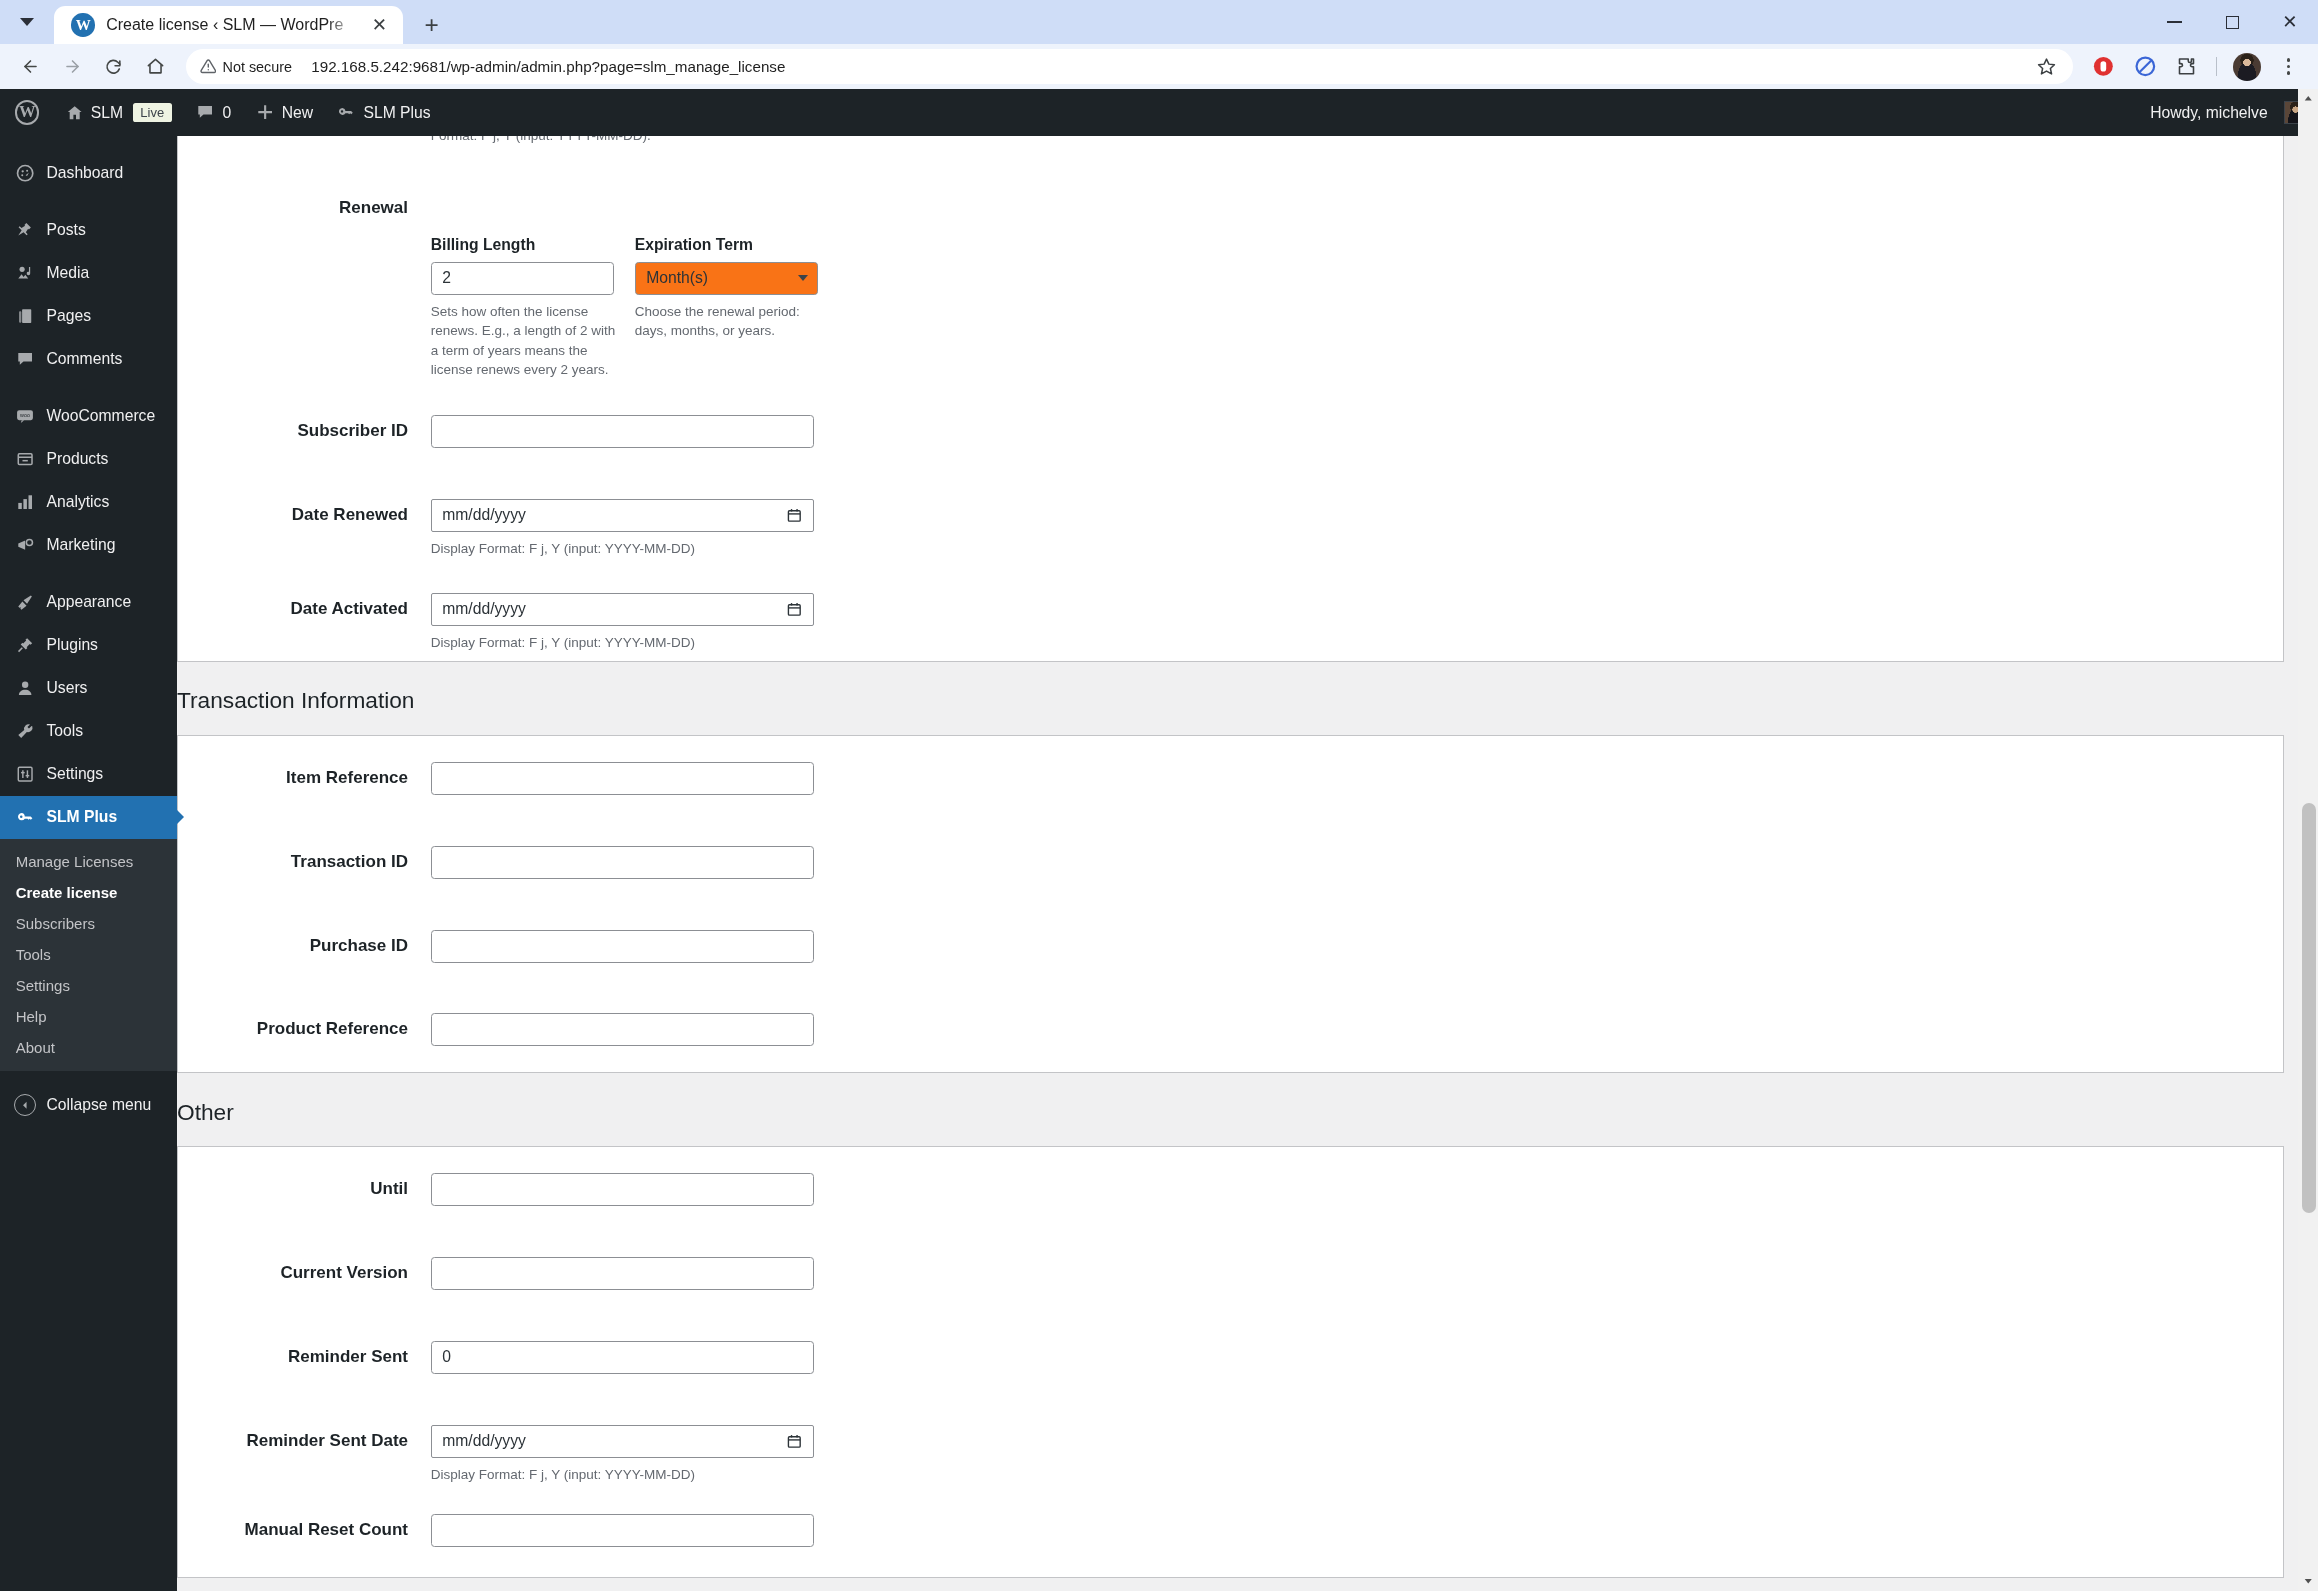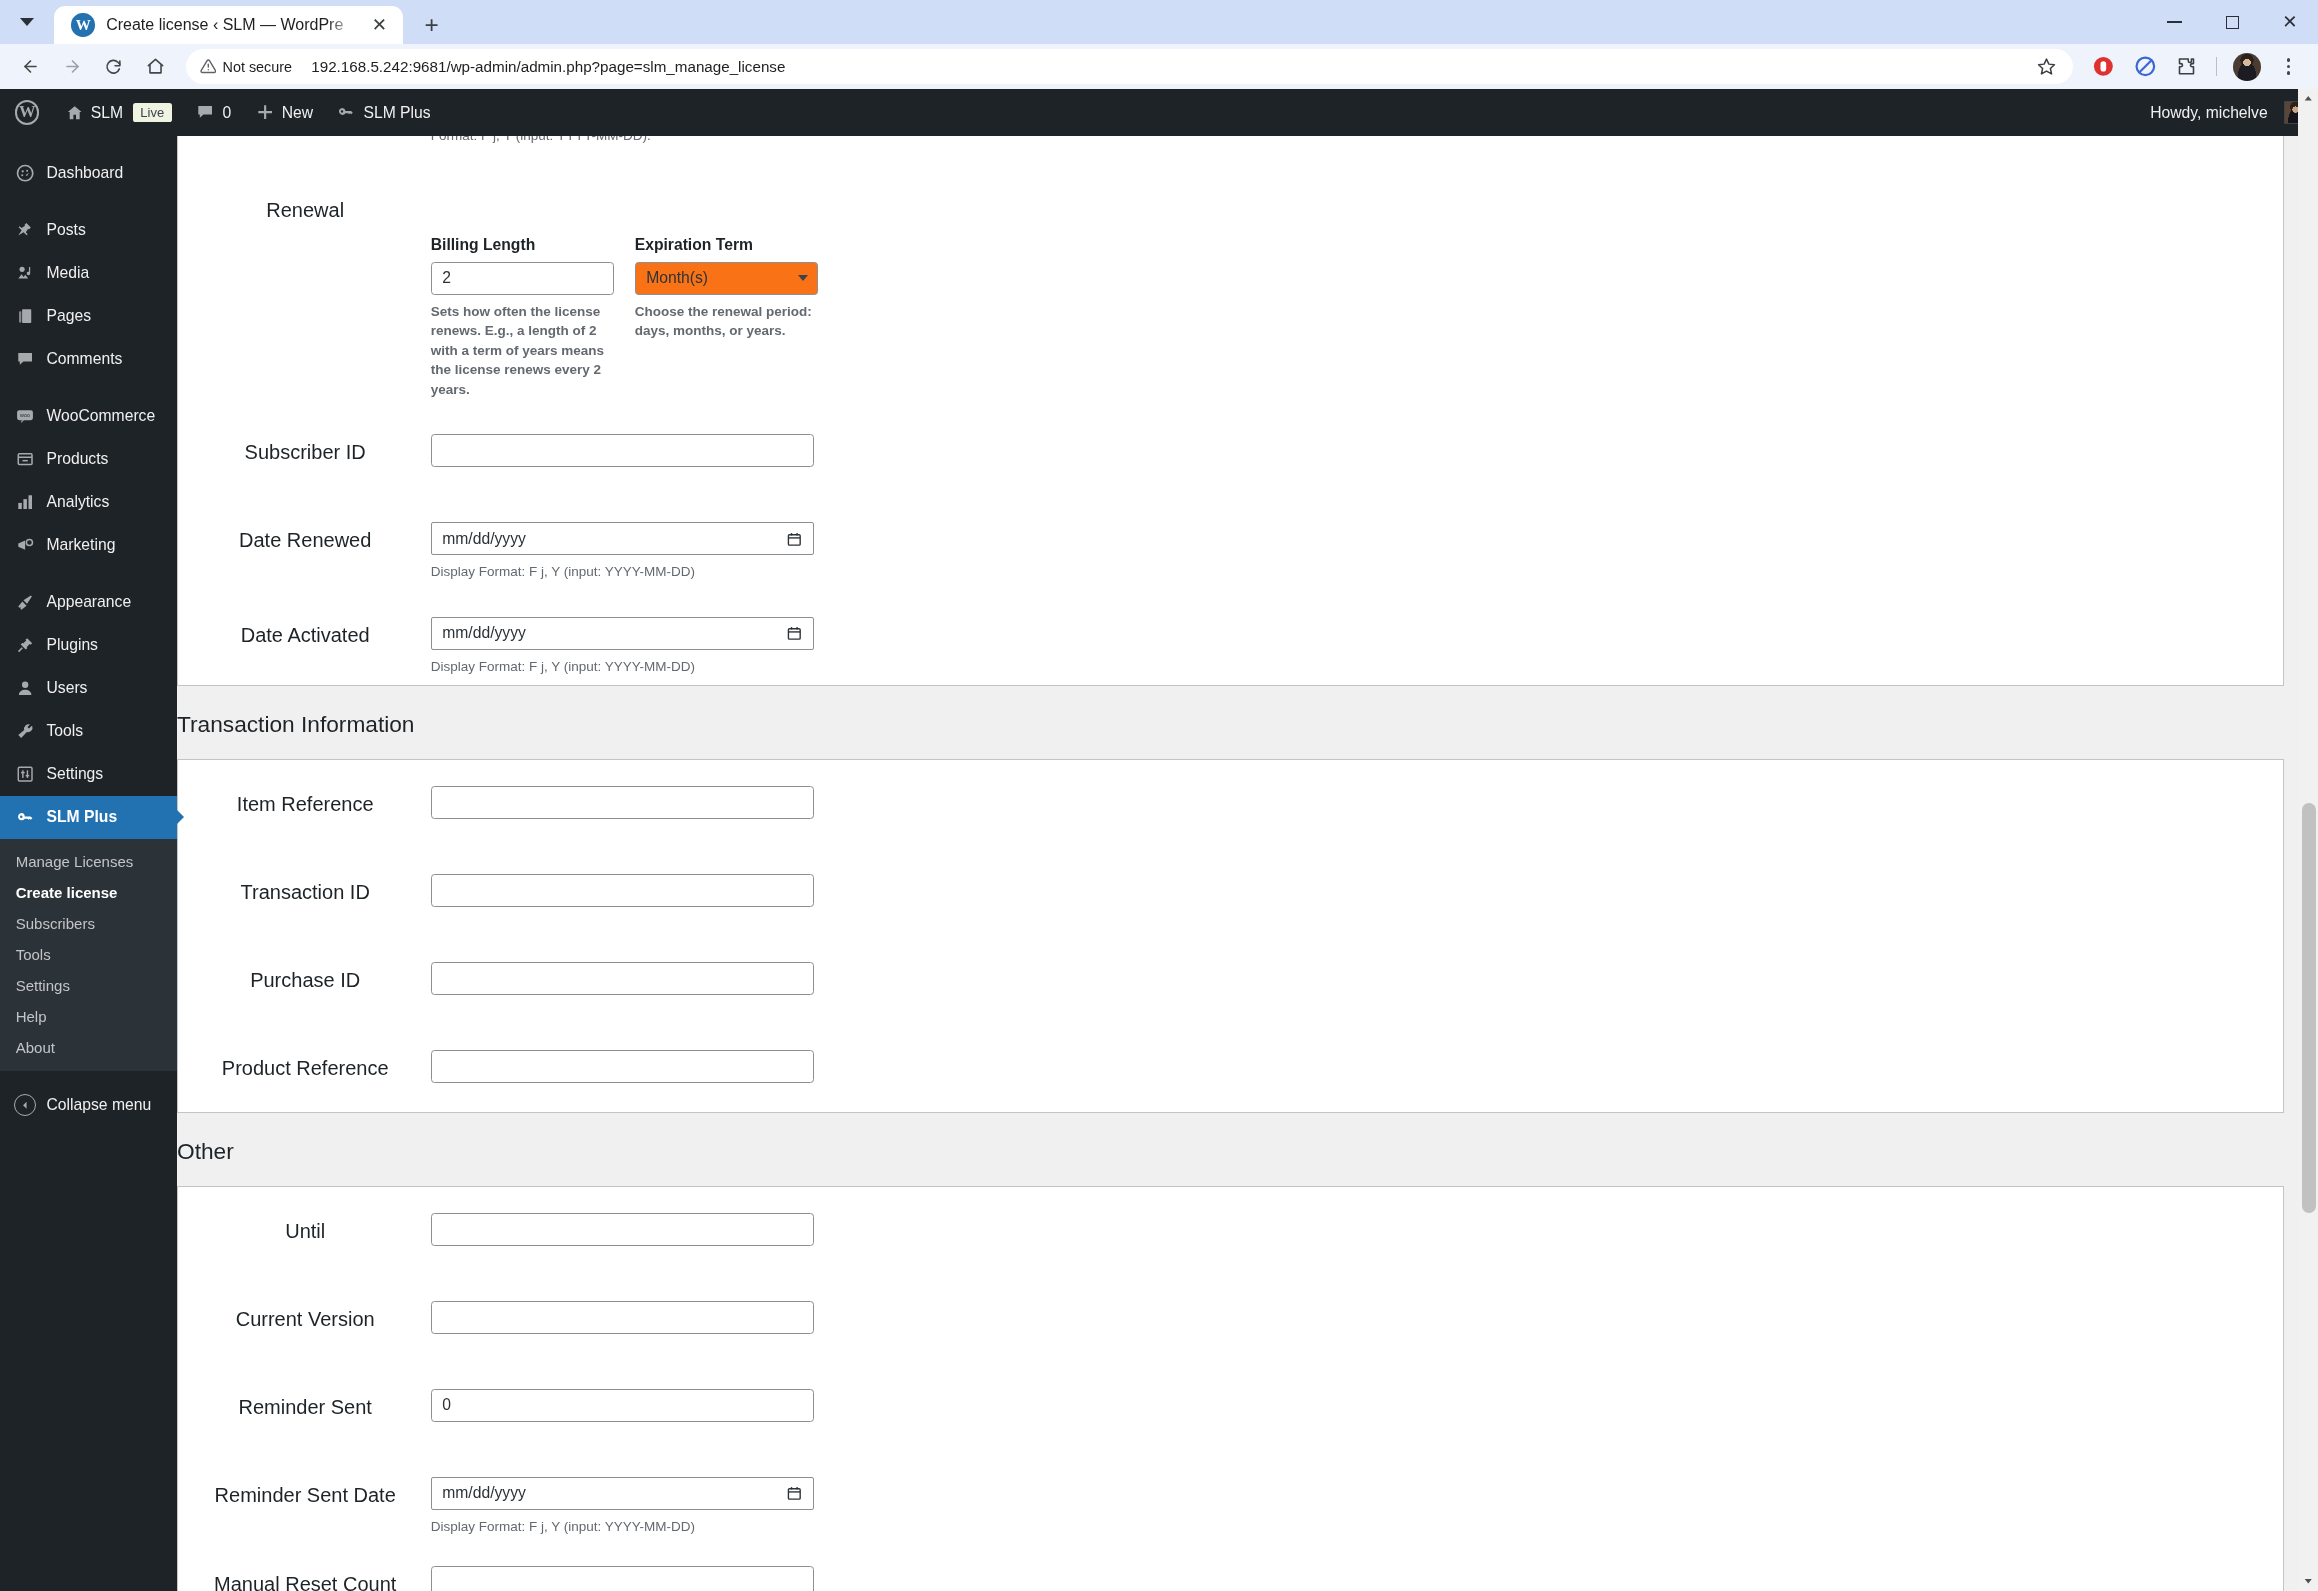--- a/index.html
+++ b/index.html
@@ -212,23 +212,23 @@
   .wrap { padding: 0 35px 0 0; flex: 1 1 auto; }
 
   .form-card {
     background: #fff; border: 0.9px solid #c3c4c7;
     margin: 0 0 0 0;
   }
   .card-top { margin-top: -31px; }
 
   table.form-table { width: 100%; border-collapse: collapse; }
   table.form-table th {
-    width: 244px; text-align: center; vertical-align: top;
-    padding: 30px 14px 30px 24.4px; font-size: 20px;
-    font-weight: 400; color: #1d2327; line-height: 1.4;
+    width: 244px; text-align: right; vertical-align: top;
+    padding: 30px 14px 30px 24.4px; font-size: 17px;
+    font-weight: 700; color: #1d2327; line-height: 1.4;
   }
   table.form-table td {
     vertical-align: top; padding: 26px 14px 8.7px 8.7px;
   }
   table.form-table tr.tight td { padding-top: 26px; padding-bottom: 3.5px; }
 
   .txt-input {
     width: 383px; height: 33px; border: 0.9px solid #8c8f94;
     border-radius: 3.5px; padding: 0 10.5px; font-size: 15.7px;
     color: #2c3338; background: #fff;
@@ -251,21 +251,21 @@
     font-size: 15.7px; color: #2c3338;
   }
   .sel-chev {
     width: 0; height: 0; border-left: 5.2px solid transparent;
     border-right: 5.2px solid transparent; border-top: 6.1px solid #3c434a;
   }
   .desc {
     font-size: 13.5px; color: #646970; line-height: 1.45;
     margin-top: 7px; max-width: 383px;
   }
-  .desc-narrow { max-width: 185px; font-weight: bold; }
+  .desc-narrow { max-width: 185px; }
   .cut-desc {
     font-size: 13.5px; color: #646970; line-height: 1.45;
     padding: 0 0 0 0;
   }
   .renew-cols { display: flex; gap: 19px; }
   .renew-col { width: 185px; margin-top: 44px; }
   .col-label {
     font-size: 15.7px; font-weight: 700; color: #1d2327;
     margin-bottom: 7.8px; display: block;
   }

